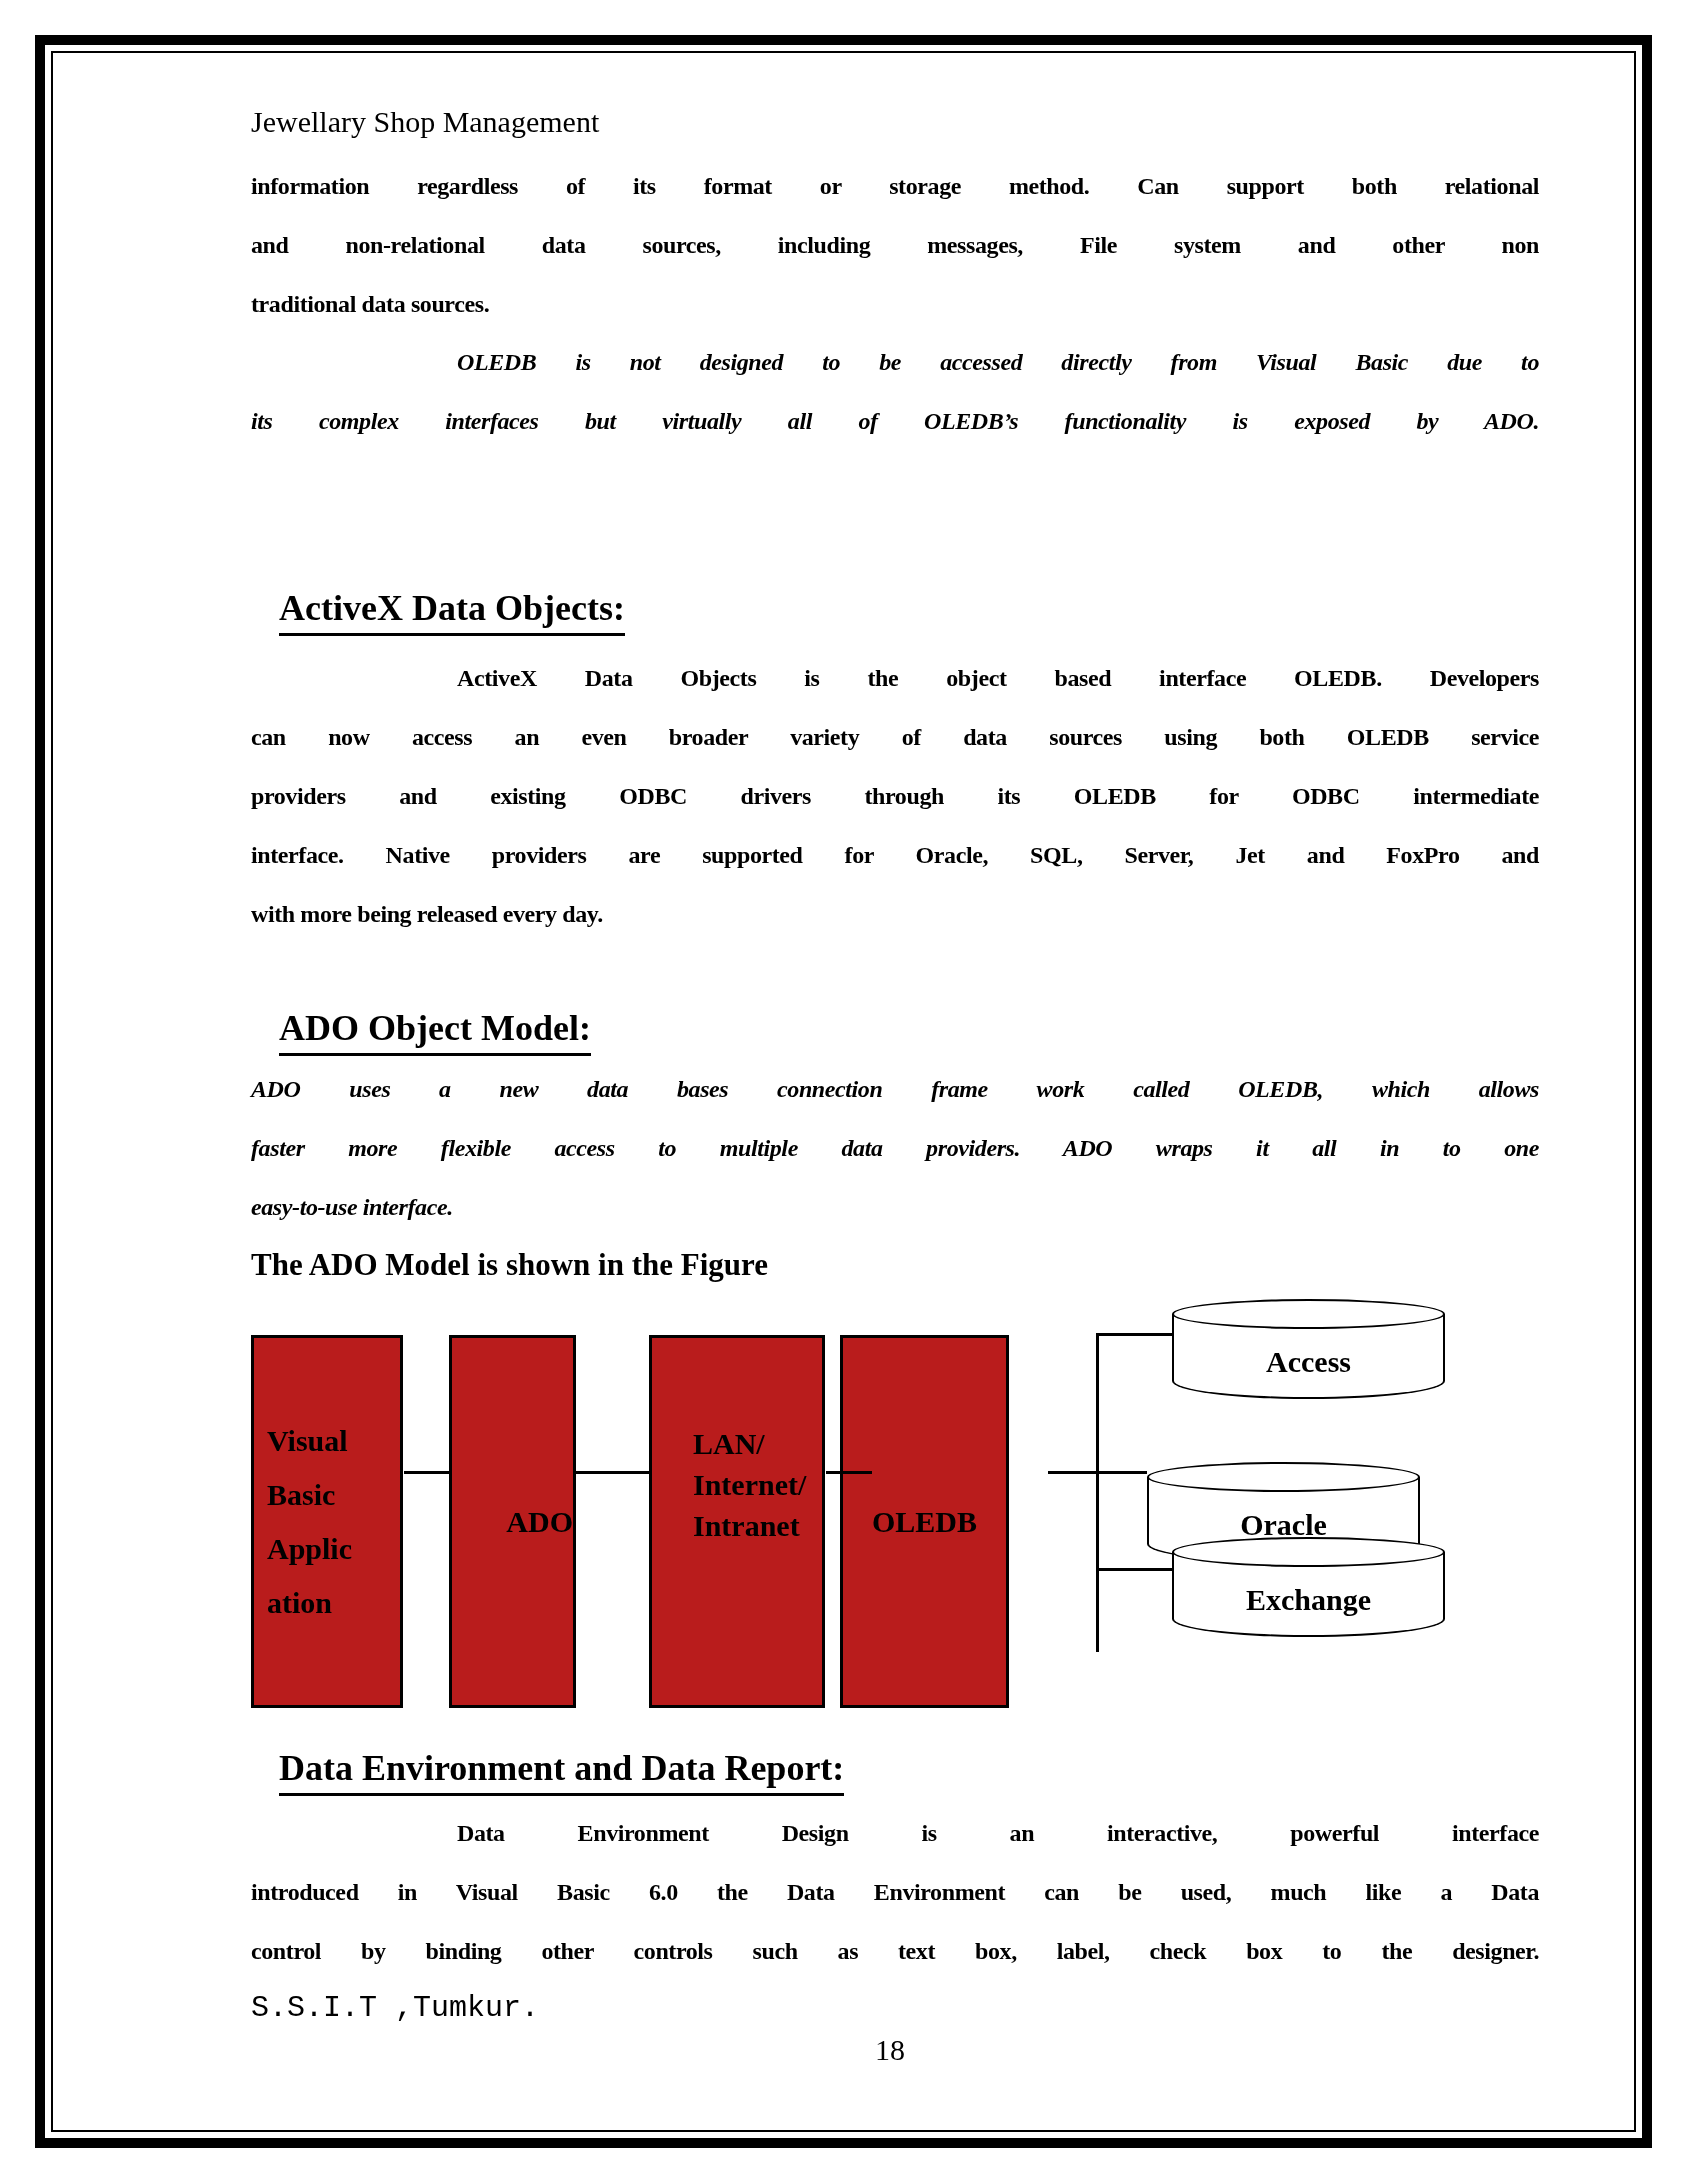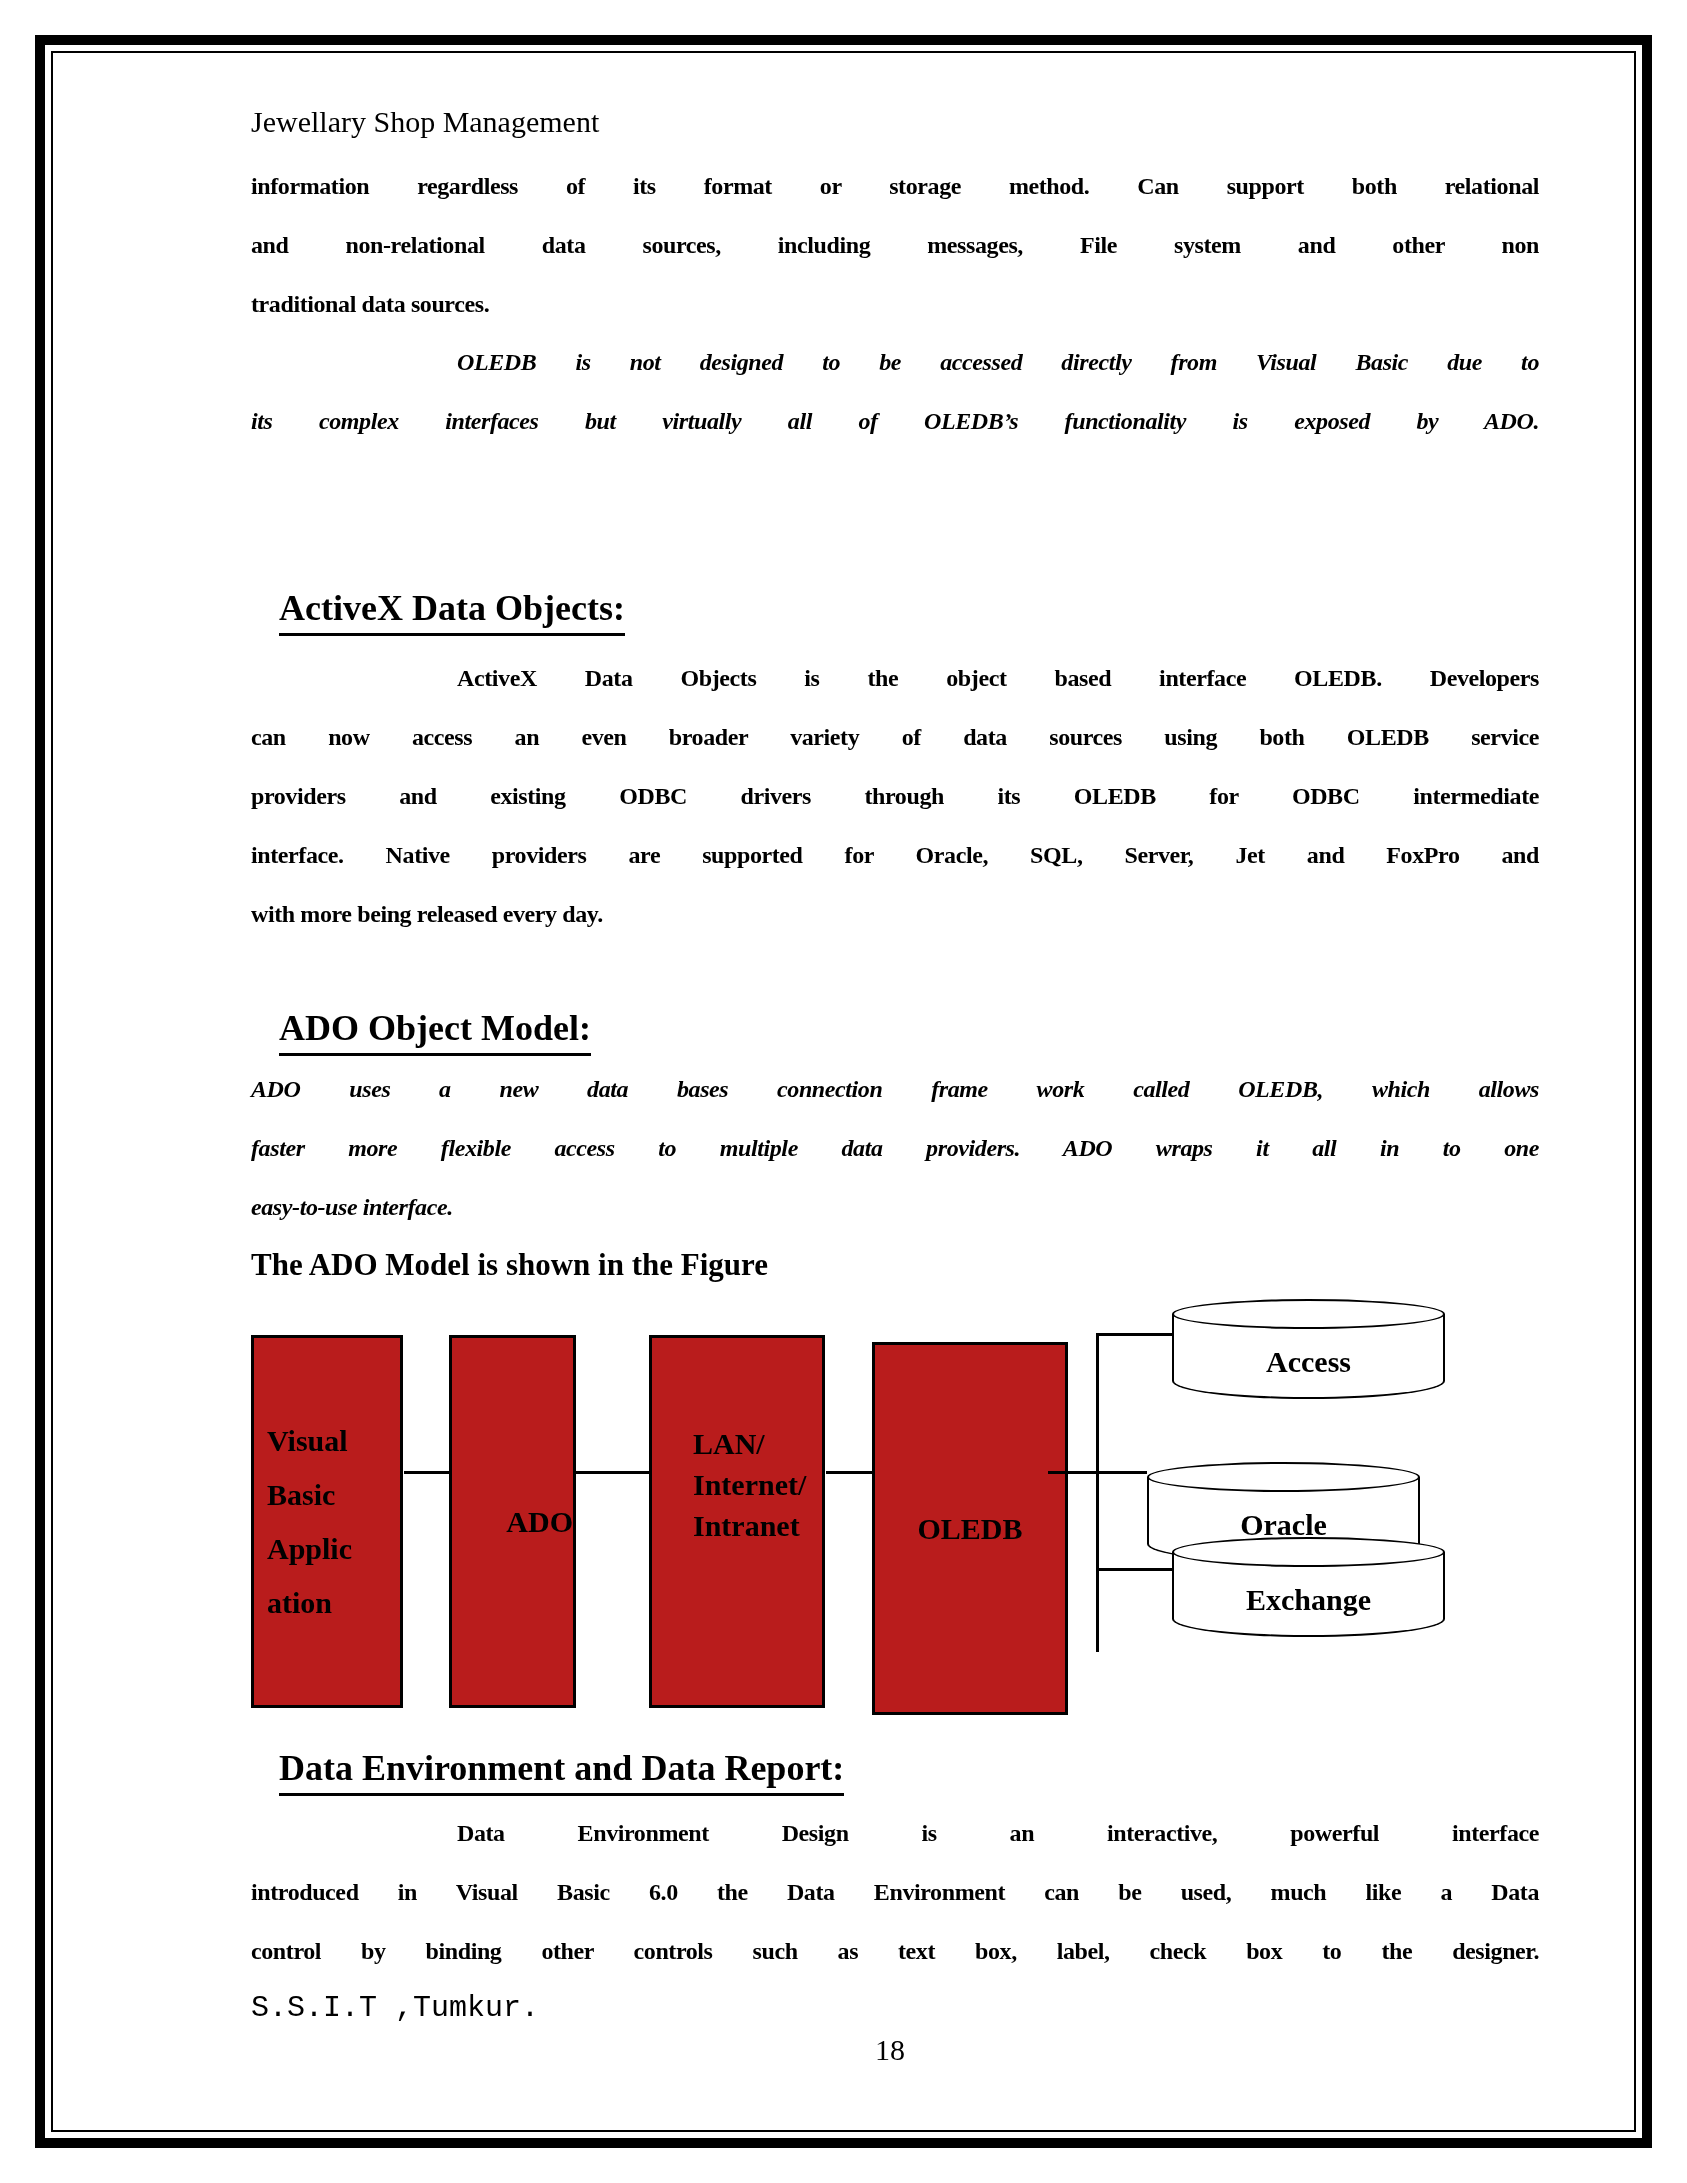--- a/index.html
+++ b/index.html
@@ -32,21 +32,21 @@
   #h-dataenv { top:1747px; }
 
   .fig-caption { position:absolute; left:251px; top:1247px; font-size:31px; font-weight:bold; }
 
   
   .dbox { position:absolute; top:1335px; height:373px; border:3.3px solid #000; box-sizing:border-box;
           background:#b91c1c; display:flex; align-items:center; font-weight:bold; font-size:30px; }
   #box-vb    { left:251px;  width:152px; }
   #box-ado   { left:449px;  width:127px; justify-content:flex-end; }
   #box-lan   { left:649px;  width:176px;padding-left:21px; }
-  #box-oledb { left:872px; width:196px; justify-content:center;margin-top:7px; }
+  #box-oledb { left:840px; width:169px; justify-content:center; }
   .dbox .lbl { white-space:pre-line; }
   #box-vb .lbl  { padding-left:13px; line-height:54px; }
   #box-lan .lbl { padding-left:20px; line-height:41px; transform:translateY(-37px); }
 
   .conn { position:absolute; background:#000; z-index:1; }
   #conn-1     { left:404px;  top:1471px; width:45px;  height:3.3px; }
   #conn-2     { left:576px;  top:1471px; width:73px;  height:3.3px; }
   #conn-3     { left:826px; top:1471px; width:46px;  height:3.3px; }
   #conn-4     { left:1048px; top:1471px; width:99px; height:3.3px; }
   #conn-trunk { left:1096px; top:1333px; width:3.3px;   height:319px; }

